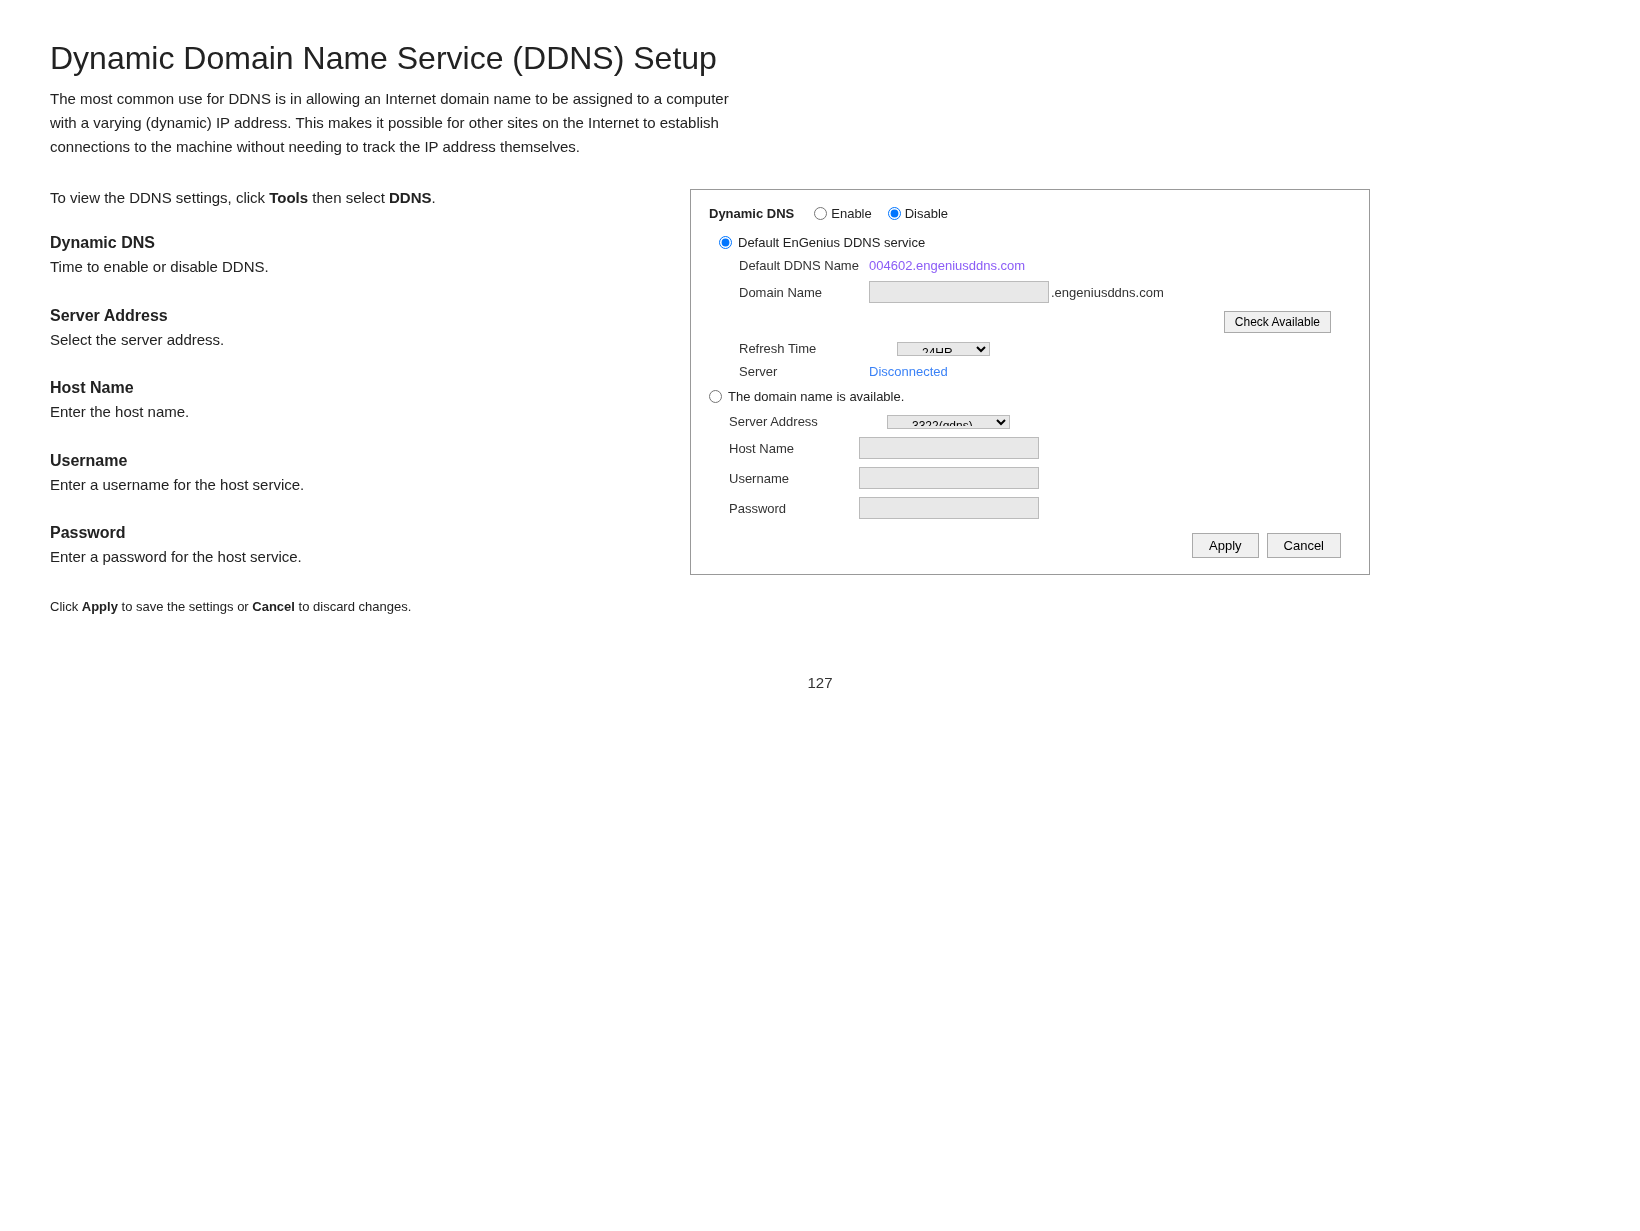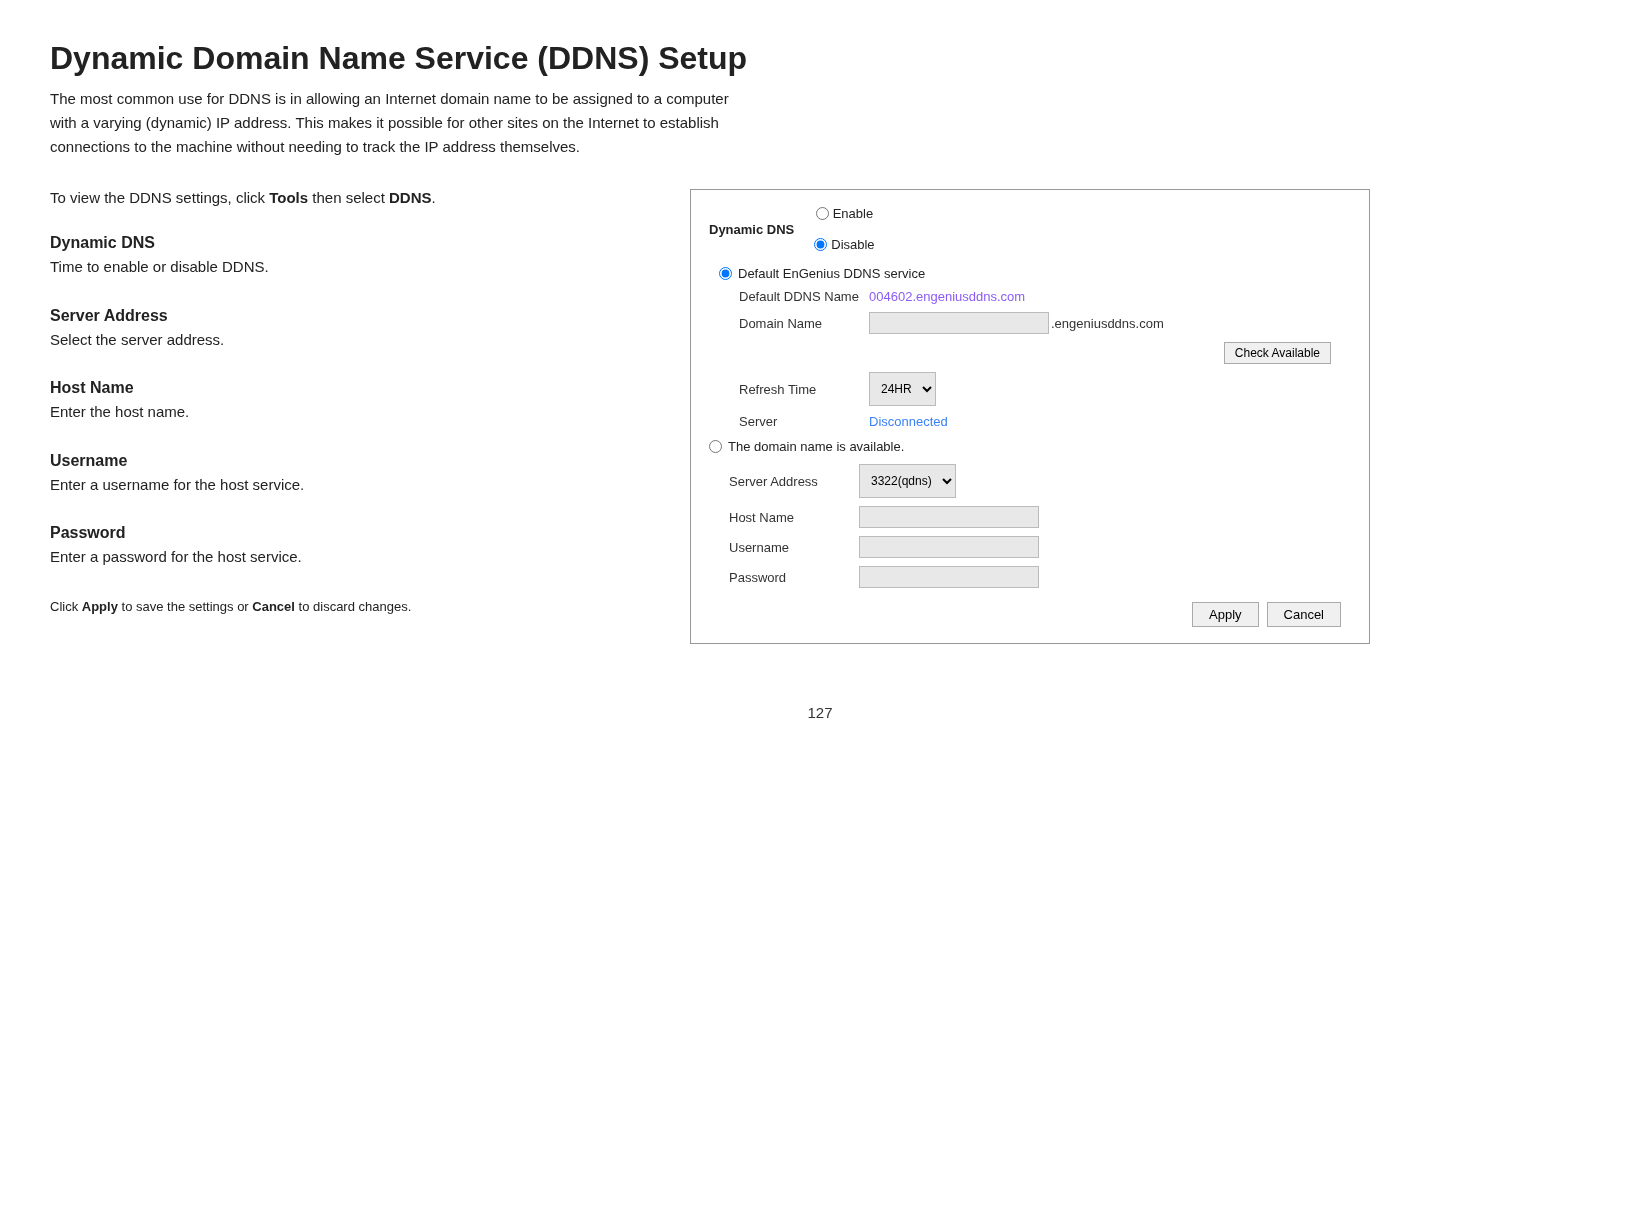--- a/index.html
+++ b/index.html
@@ -7,21 +7,21 @@
       font-family: Arial, sans-serif;
       font-size: 15px;
       color: #222;
       background: #fff;
       padding: 40px 50px;
       width: 1640px;
       min-height: 1231px;
     }
     h1 {
       font-size: 32px;
-      font-weight: bold;
+      font-weight: normal;
       margin-bottom: 10px;
     }
     .intro-text {
       font-size: 15px;
       line-height: 1.6;
       margin-bottom: 30px;
       max-width: 700px;
     }
     .content-layout {
       display: flex;
@@ -79,21 +79,20 @@
       font-size: 13px;
     }
     .ddns-title {
       font-weight: bold;
       font-size: 13px;
     }
     .radio-group {
       display: flex;
       align-items: center;
       gap: 16px;
-      flex-direction: column;
     }
     .radio-option {
       display: flex;
       align-items: center;
       gap: 4px;
       font-size: 13px;
     }
     .radio-option input[type="radio"] {
       margin: 0;
     }
@@ -152,23 +151,24 @@
     .check-available-row {
       display: flex;
       justify-content: flex-end;
       margin-bottom: 8px;
       margin-right: 10px;
     }
 
     .select-input {
       border: 1px solid #bbb;
       background: #e8e8e8;
-      height: 34px;
+      height: 14px;
       font-size: 12px;
-      padding: 2px 7px;
+      padding: 2px 20px;
+      margin-left: 28px;
     }
 
     .domain-available-row {
       display: flex;
       align-items: center;
       gap: 6px;
       margin-bottom: 10px;
       font-size: 13px;
     }
 

